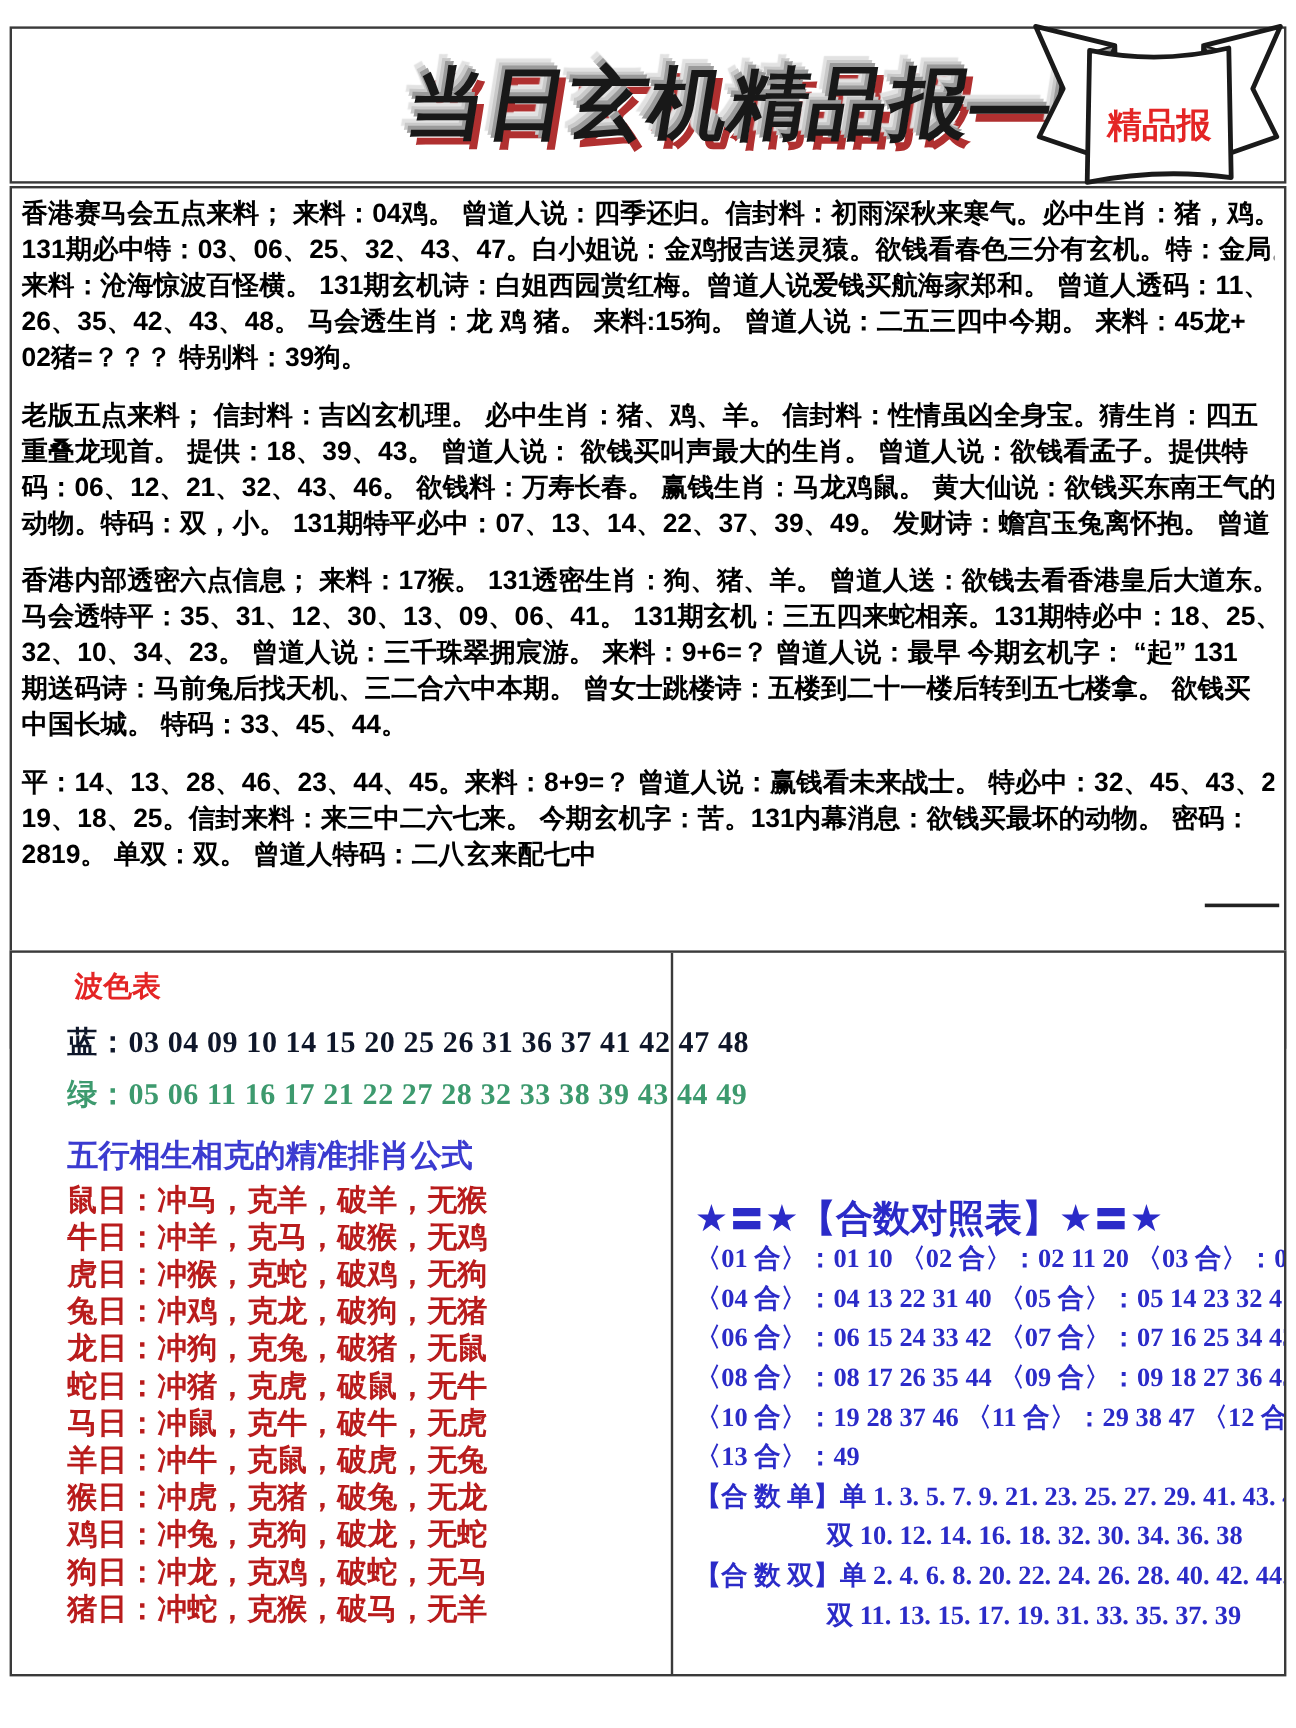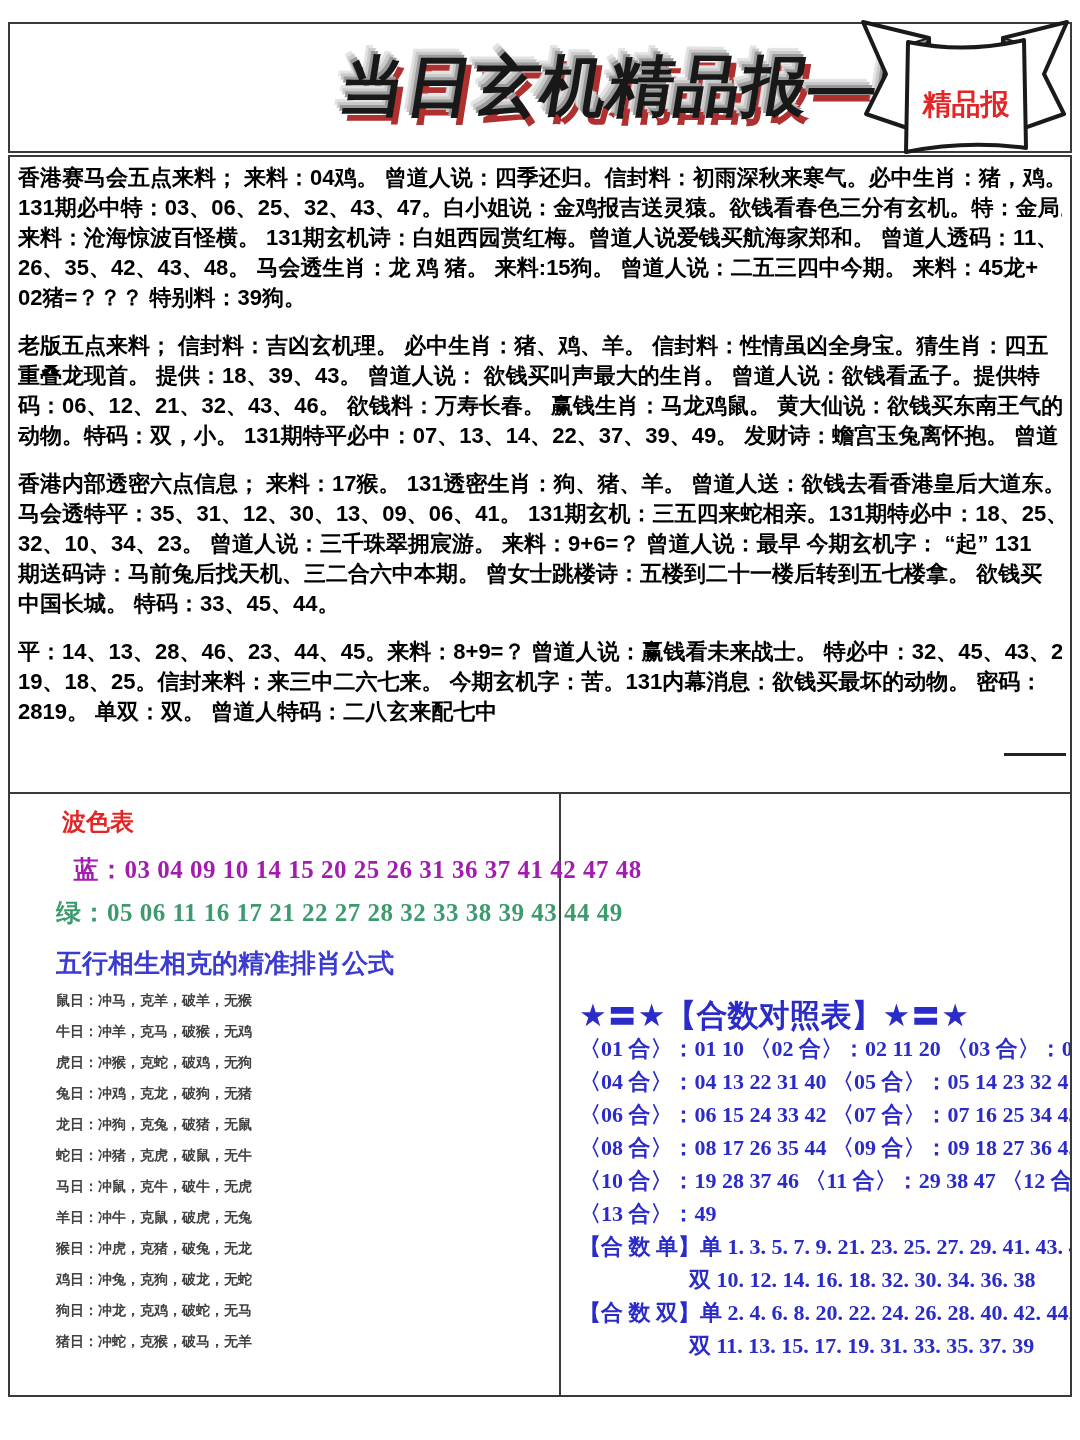--- a/index.html
+++ b/index.html
@@ -19,24 +19,24 @@
   .uline{border-bottom:3px solid #111;padding-bottom:13px;}
   .stray-line{position:absolute;left:994px;top:596px;width:62px;height:3px;background:#222;}
   
   #lower-box{left:8px;top:792px;width:1064px;height:605px;overflow:hidden;}
   #col-divider{position:absolute;left:549px;top:0;width:2px;height:100%;background:#3a3a3a;}
   .left-col{position:absolute;left:0;top:0;width:617px;height:100%;padding:8px 0 0 14px;box-sizing:border-box;margin-left:32px;}
   .right-col{position:absolute;left:551px;top:0;width:513px;height:100%;padding:205px 0 0 18px;box-sizing:border-box;}
   .wave-title{color:#e42525;font-size:24px;font-weight:bold;margin:4px 0 10px 6px;}
   .wave-row{font-size:25px;font-weight:bold;font-family:"Liberation Serif","DejaVu Serif",serif;line-height:43px;white-space:nowrap;letter-spacing:0.5px;}
   .row-red{color:#d53434;}
-  .row-blue{color:#a21caf;text-align:center;}
+  .row-blue{color:#0f172a;}
   .row-green{color:#3d9a6e;}
   .five-title{color:#3b3bd0;font-size:26px;font-weight:bold;margin:12px 0 4px 0;}
-  .zodiac-row{color:#404040;font-size:14px;font-weight:bold;line-height:31px;white-space:nowrap;}
+  .zodiac-row{color:#b91c1c;font-size:25px;font-weight:bold;line-height:31px;white-space:nowrap;}
   .combo-title{color:#2b2bc8;font-size:31px;font-weight:bold;line-height:33px;white-space:nowrap;}
   .num-row{color:#2b2bc8;font-size:22px;font-weight:bold;font-family:"Liberation Serif","DejaVu Serif",serif;line-height:33px;white-space:nowrap;}
   .indent{padding-left:110px;}
 </style>
 </head>
 <body>
 
 <div class="box" id="title-box">
   <div class="t3d-wrap">
     <div class="t3d t3d-back">当日玄机精品报—B</div>

